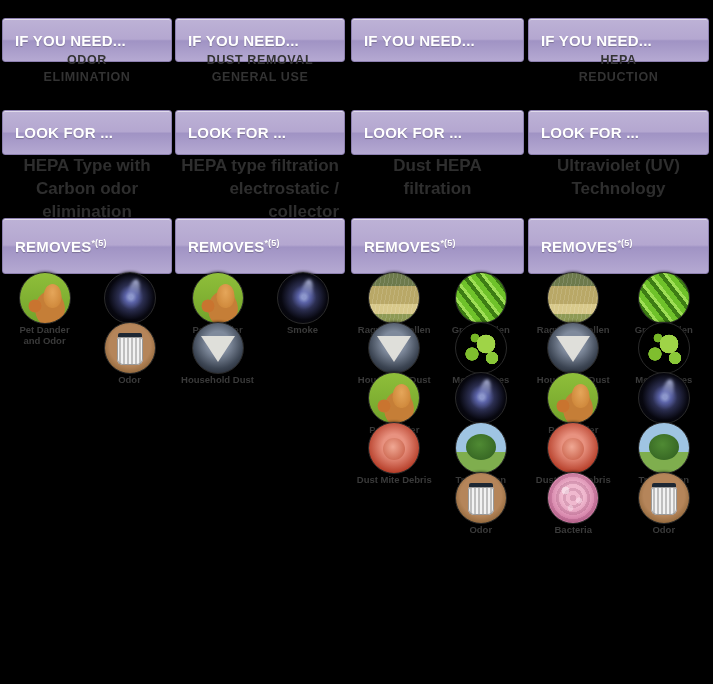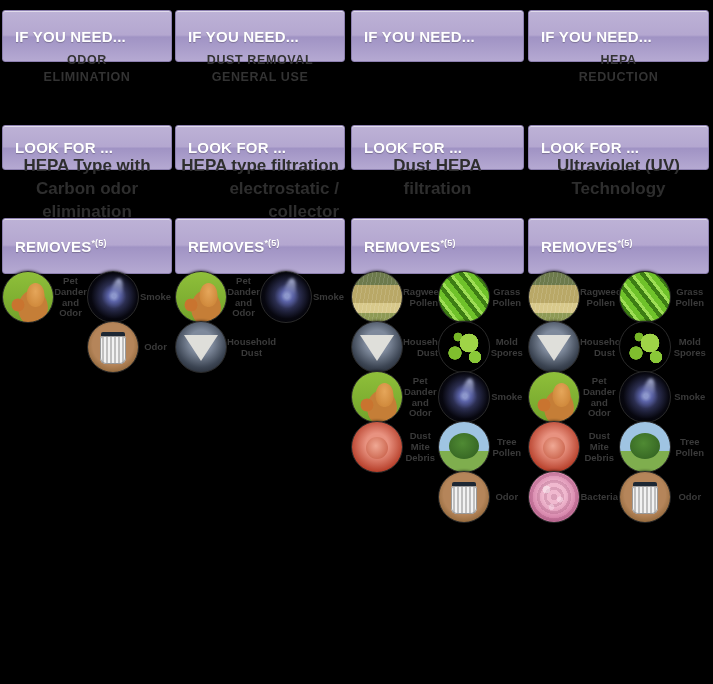--- a/index.html
+++ b/index.html
@@ -41,22 +41,22 @@
     letter-spacing: .2px;
     text-shadow: 0 1px 1px rgba(0,0,0,.25);
     white-space: nowrap;
   }
   .bar-label sup {
     font-size: 9px;
     vertical-align: super;
     font-weight: bold;
   }
 
-  .bar-need    { top: 10px;   height: 52px; text-align: center; }
-  .bar-look    { top: 110px; height: 45px; margin-top: 15px; }
+  .bar-need    { top: 18px;   height: 44px; text-align: center; }
+  .bar-look    { top: 110px; height: 45px; }
   .bar-removes { top: 218px; height: 56px; }
 
   
   .caption {
     position: absolute;
     left: 0; right: 0;
     text-align: center;
     color: #2b2b2b;
     line-height: 1.35;
   }
@@ -80,21 +80,21 @@
     position: absolute;
     top: 272px; left: 0; right: 0;
     display: flex;
     flex-wrap: wrap;
   }
   .grid.cols2 .cell { width: 50%; }
   .cell {
     height: 50px;
     position: relative;
     display: flex;
-    flex-direction: row;
+    flex-direction: column;
     align-items: center;
   }
   .cell.spacer { visibility: hidden; }
   .icon {
     width: 52px; height: 52px;
     border-radius: 50%;
     background: #111;
     border: 1px solid #2a2a2a;
     box-shadow: 0 0 3px rgba(0,0,0,.9);
     flex: none;

